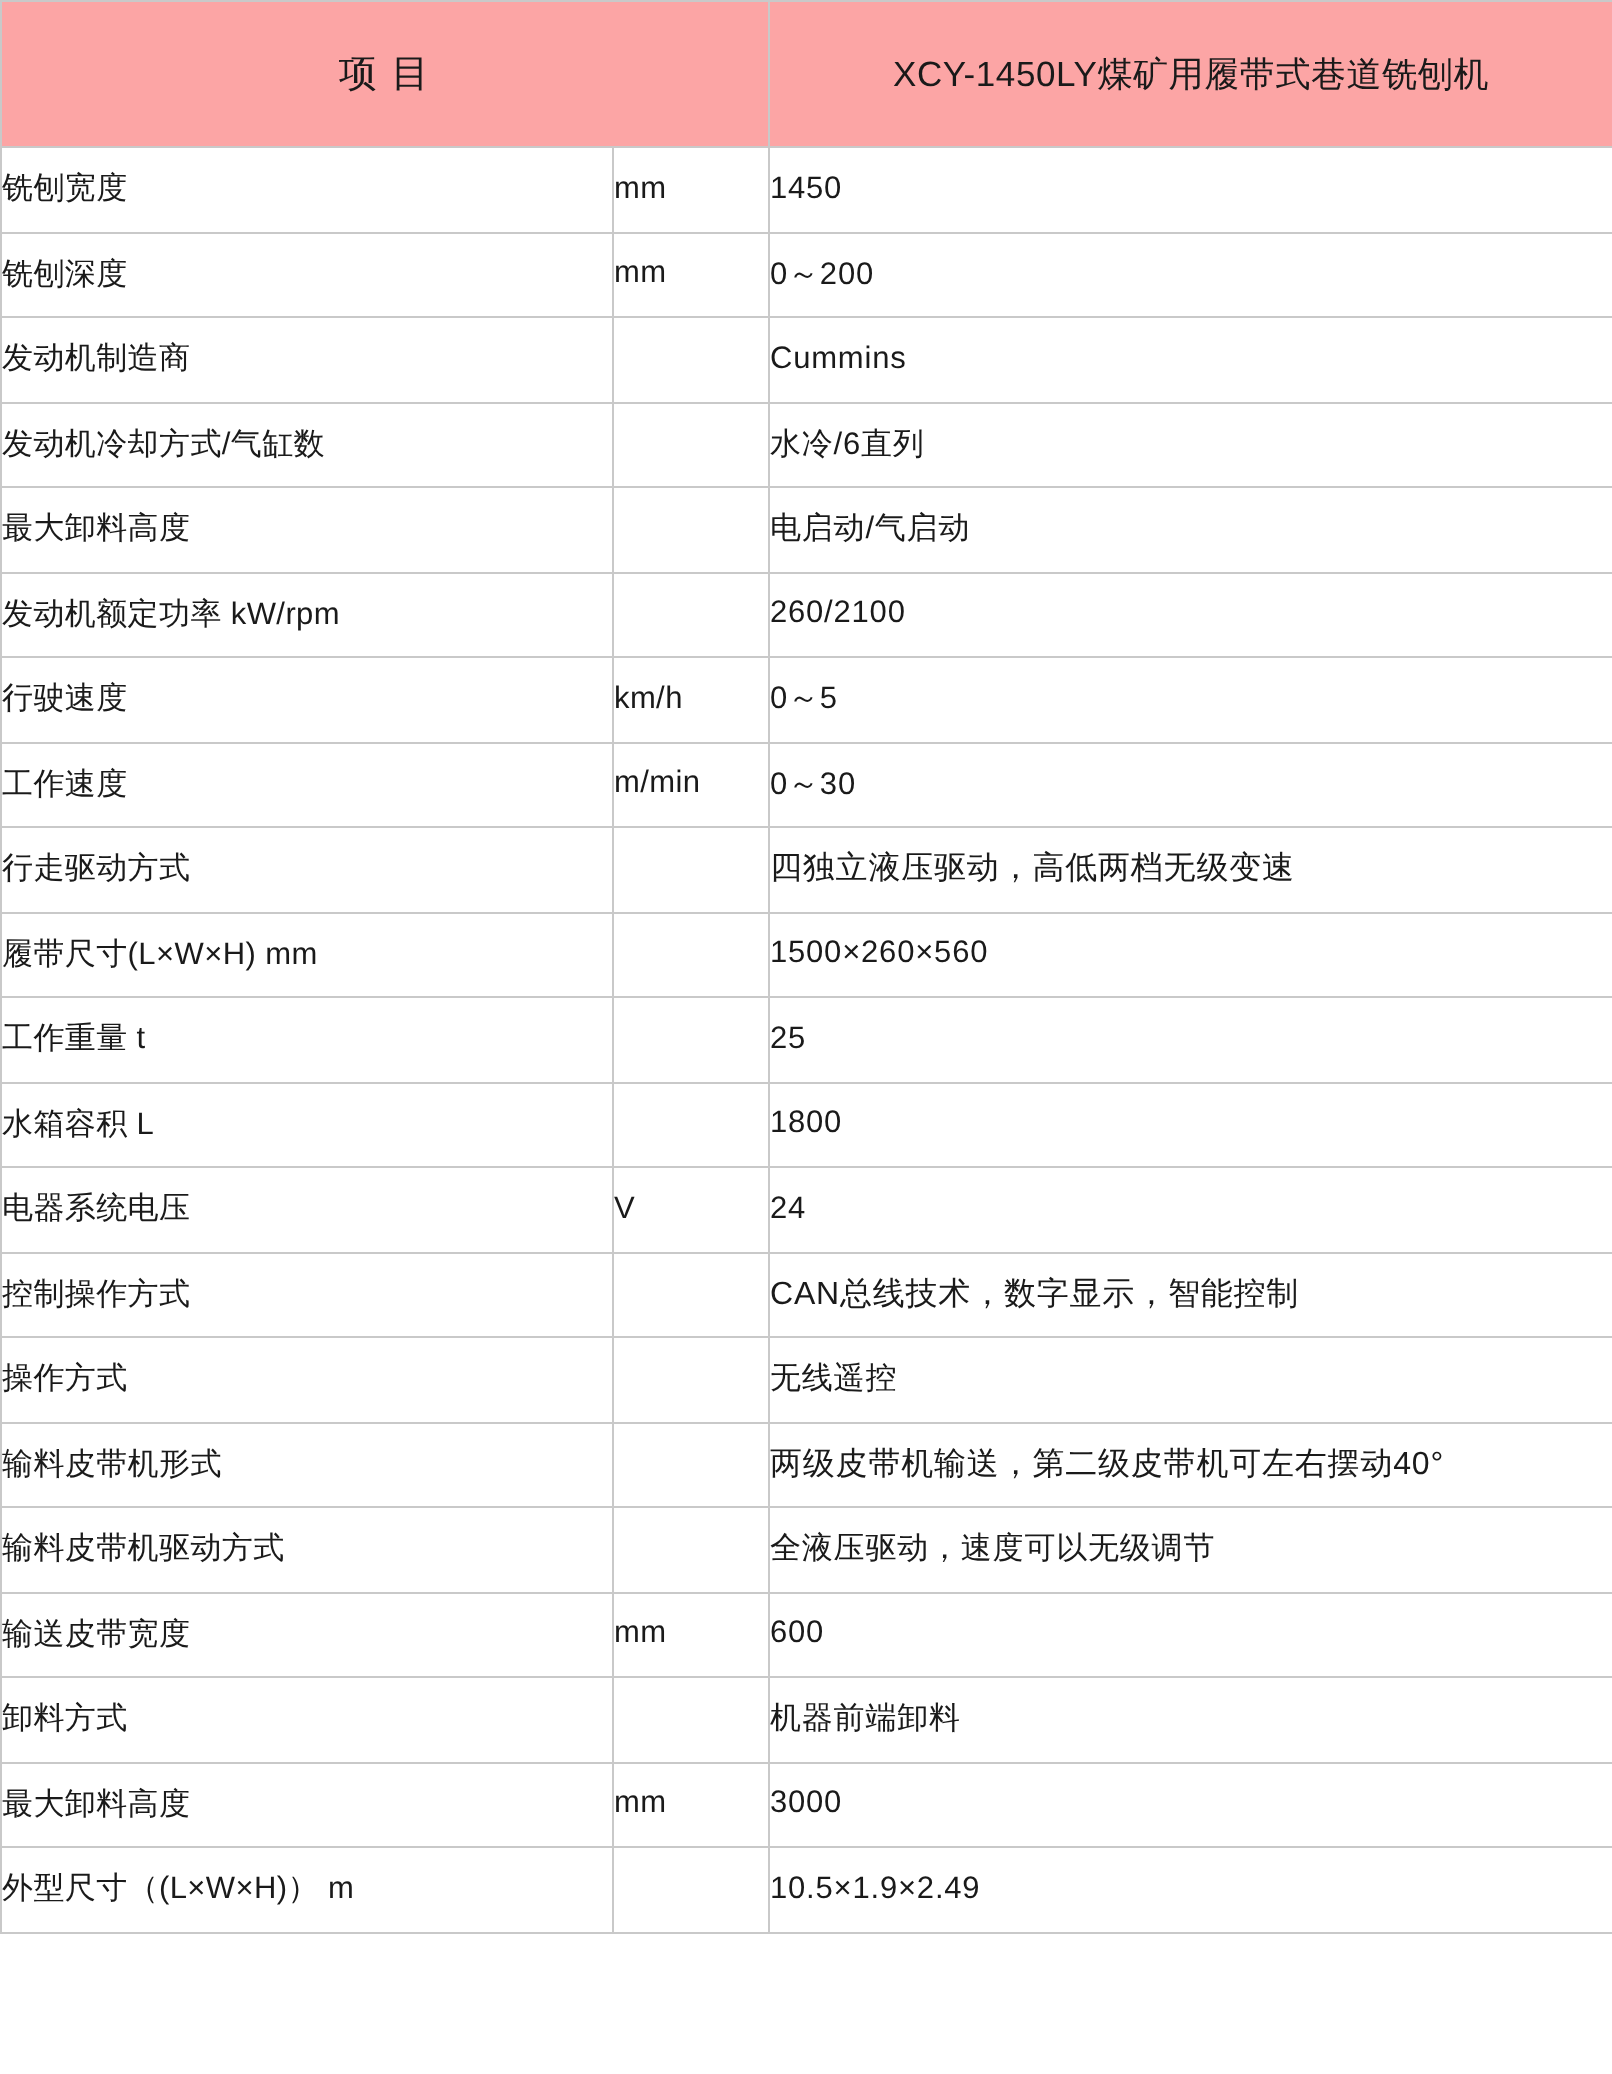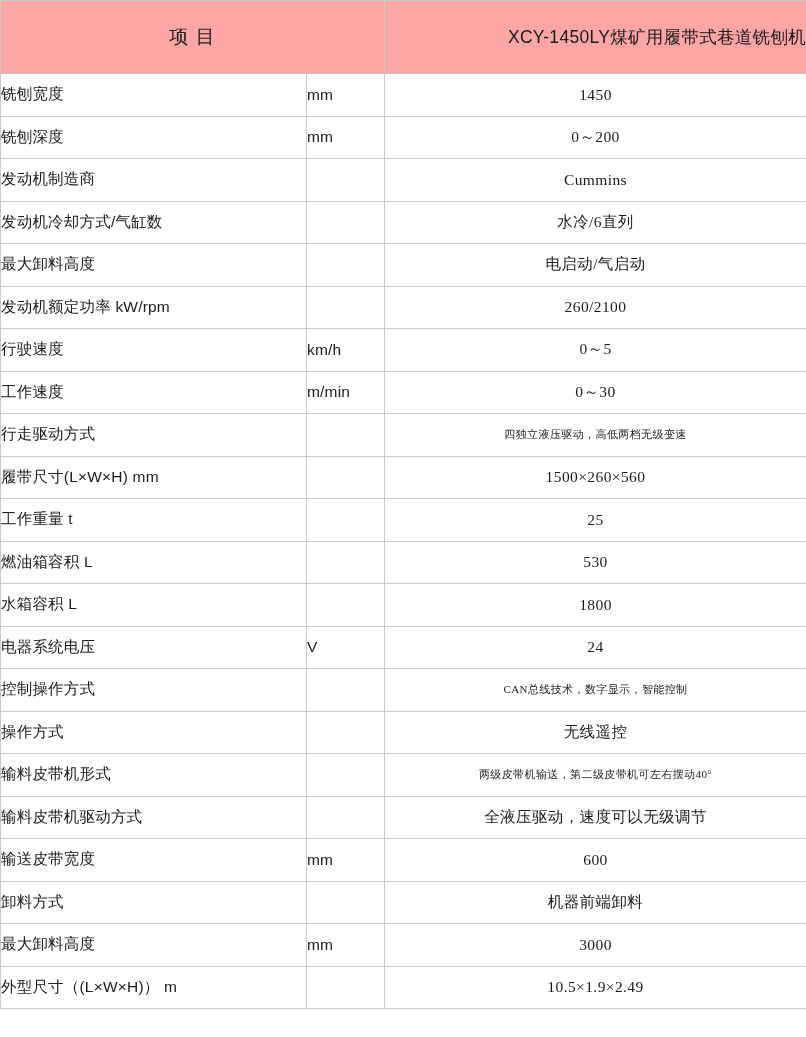--- a/index.html
+++ b/index.html
@@ -31,44 +31,42 @@
     height: 72px;
     font-size: 19px;
     letter-spacing: 1px;
     font-weight: bold;
     background: #fca5a5;
   }
   .hdr-row th.hdr-name {
     text-align: center;
   }
   .hdr-row th.hdr-value {
-    text-align: right;
+    text-align: center;
     font-size: 17.5px;
     letter-spacing: 0.3px;
   }
   .data-row td {
     height: 41.5px;
     font-size: 15.5px;
   }
   td.cell-name {
     text-align: left;
     padding-left: 10px;
     letter-spacing: 0.2px;
   }
   td.cell-unit {
     text-align: left;
     letter-spacing: 0.2px;
   }
   td.cell-value {
-    text-align: center;
     letter-spacing: 0.4px;
-    font-family: Liberation Serif, serif;
   }
   td.cell-value.wide {
-    font-size: 11px;
+    font-size: 16px;
   }
 </style>
 </head>
 <body>
 
 <table id="spec-table">
   <colgroup>
     <col class="c-name">
     <col class="c-unit">
     <col class="c-value">
@@ -129,25 +127,20 @@
         <td class="cell-name"><span>履带尺寸(L×W×H) mm</span></td>
         <td class="cell-unit"><span></span></td>
         <td class="cell-value"><span>1500×260×560</span></td>
       </tr>
       <tr class="data-row">
         <td class="cell-name"><span>工作重量 t</span></td>
         <td class="cell-unit"><span></span></td>
         <td class="cell-value"><span>25</span></td>
       </tr>
       <tr class="data-row">
-        <td class="cell-name"><span>燃油箱容积 L</span></td>
-        <td class="cell-unit"><span></span></td>
-        <td class="cell-value"><span>530</span></td>
-      </tr>
-      <tr class="data-row">
         <td class="cell-name"><span>水箱容积 L</span></td>
         <td class="cell-unit"><span></span></td>
         <td class="cell-value"><span>1800</span></td>
       </tr>
       <tr class="data-row">
         <td class="cell-name"><span>电器系统电压</span></td>
         <td class="cell-unit"><span>V</span></td>
         <td class="cell-value"><span>24</span></td>
       </tr>
       <tr class="data-row">

